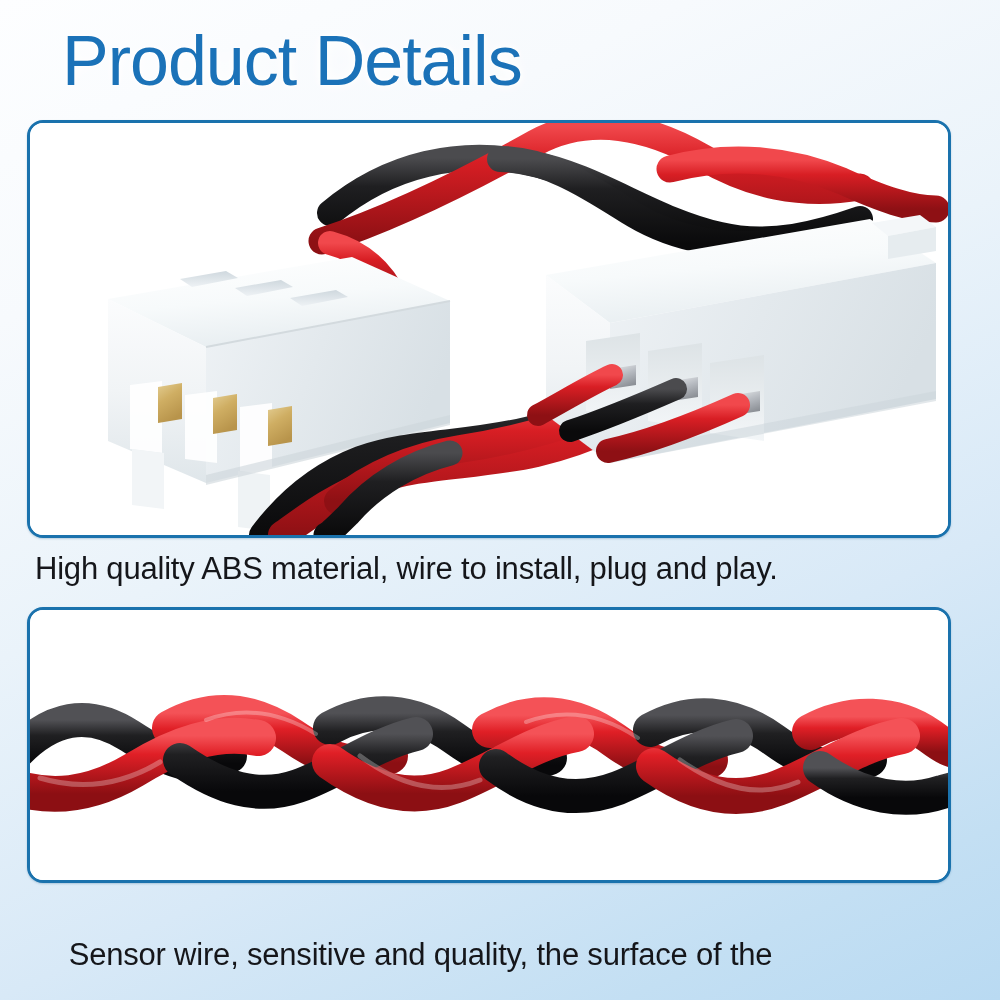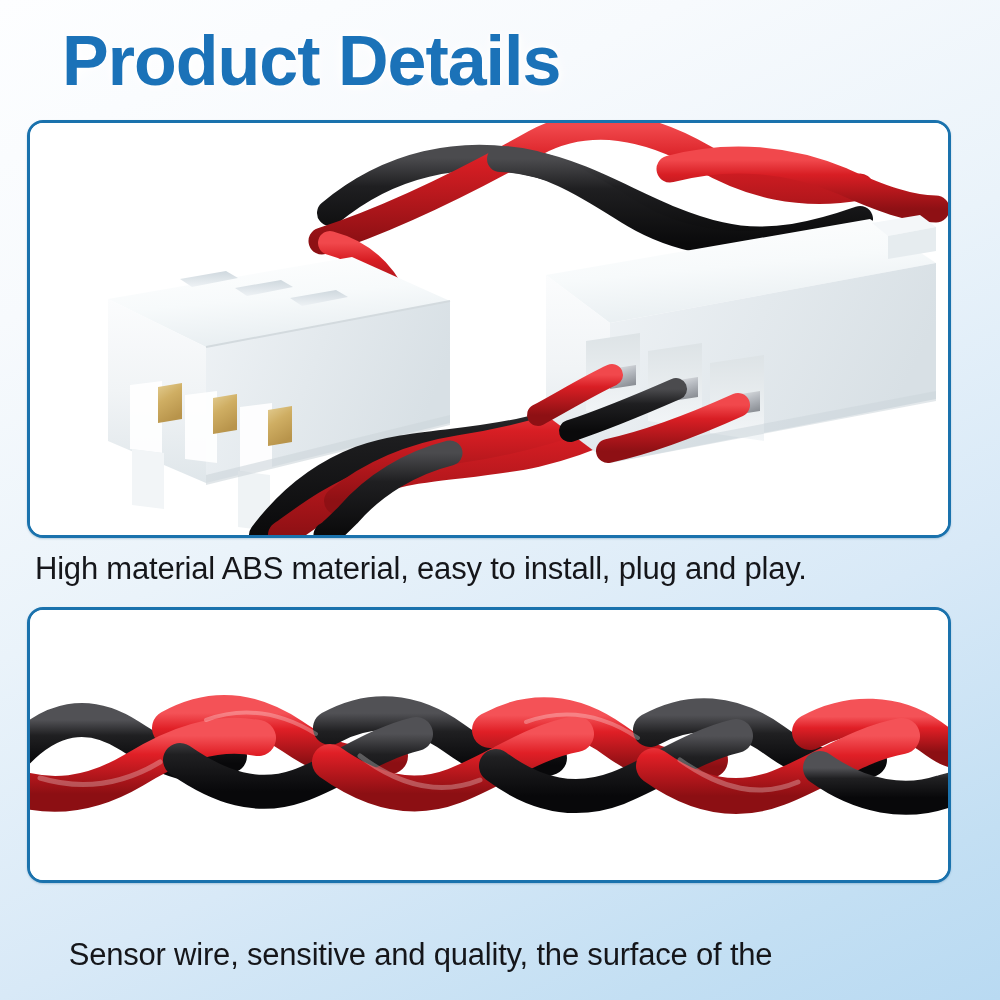--- a/index.html
+++ b/index.html
@@ -11,21 +11,21 @@
   #page{
     position:relative;width:1000px;height:1000px;
     background:linear-gradient(155deg,#fdfeff 0%,#f7fafd 22%,#eaf3fa 45%,#d8e9f7 68%,#c3dff3 88%,#b9daf2 100%);
   }
   
   #title-row{
     position:absolute;left:0;top:18px;width:1000px;height:86px;
   }
   #page-title{
     position:absolute;left:62px;top:0;
-    font-size:70px;font-weight:bold;
+    font-size:70px;font-weight:normal;
     color:#1b72b8;
     letter-spacing:-1px;
     line-height:86px;
     text-shadow:0 0 6px #ffffff,0 0 12px #ffffff,0 0 18px #ffffff;
     white-space:nowrap;
   }
   
   .panel{
     position:absolute;
     border:3px solid #1a72ad;
@@ -187,21 +187,21 @@
       </g>
 
       <g>
         <path d="M582 252 C 560 262, 534 278, 508 292" fill="none" stroke="url(#redW)" stroke-width="22" stroke-linecap="round"></path>
         <path d="M646 266 C 614 280, 576 296, 540 308" fill="none" stroke="url(#blkW)" stroke-width="22" stroke-linecap="round"></path>
         <path d="M708 282 C 668 300, 624 318, 578 328" fill="none" stroke="url(#redW)" stroke-width="24" stroke-linecap="round"></path>
       </g>
     </svg>
   </div>
 
-  <div class="caption" id="caption-1">High material ABS material, easy to install, plug and play.</div>
+  <div class="caption" id="caption-1">High quality ABS material, wire to install, plug and play.</div>
 
   <div class="panel" id="panel-2">
     <svg class="panel-svg" viewBox="0 0 918 270" preserveAspectRatio="none">
       <defs>
         <linearGradient id="redW2" x1="0" y1="0" x2="0" y2="1">
           <stop offset="0" stop-color="#f45257"></stop>
           <stop offset="0.32" stop-color="#e01f26"></stop>
           <stop offset="1" stop-color="#8c0f13"></stop>
         </linearGradient>
         <linearGradient id="blkW2" x1="0" y1="0" x2="0" y2="1">

